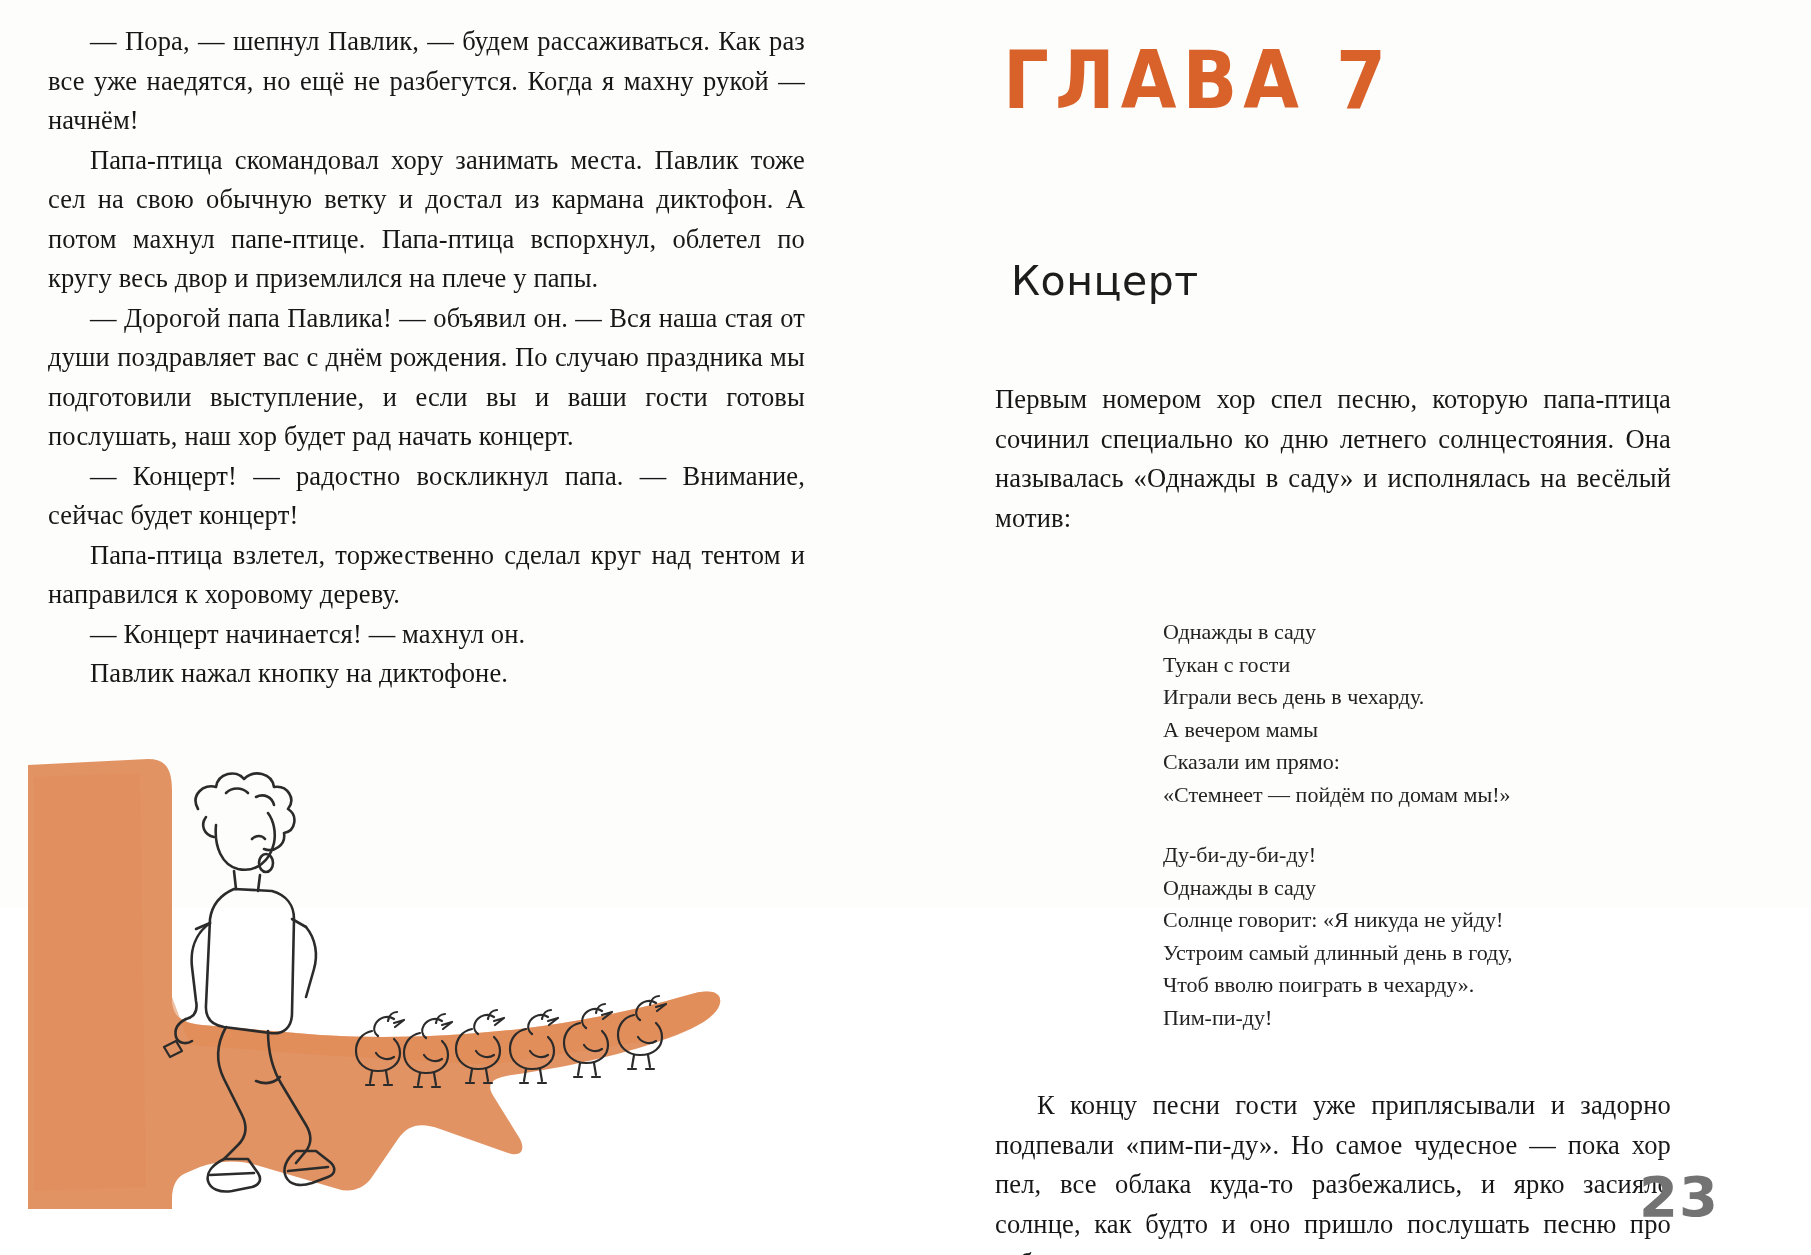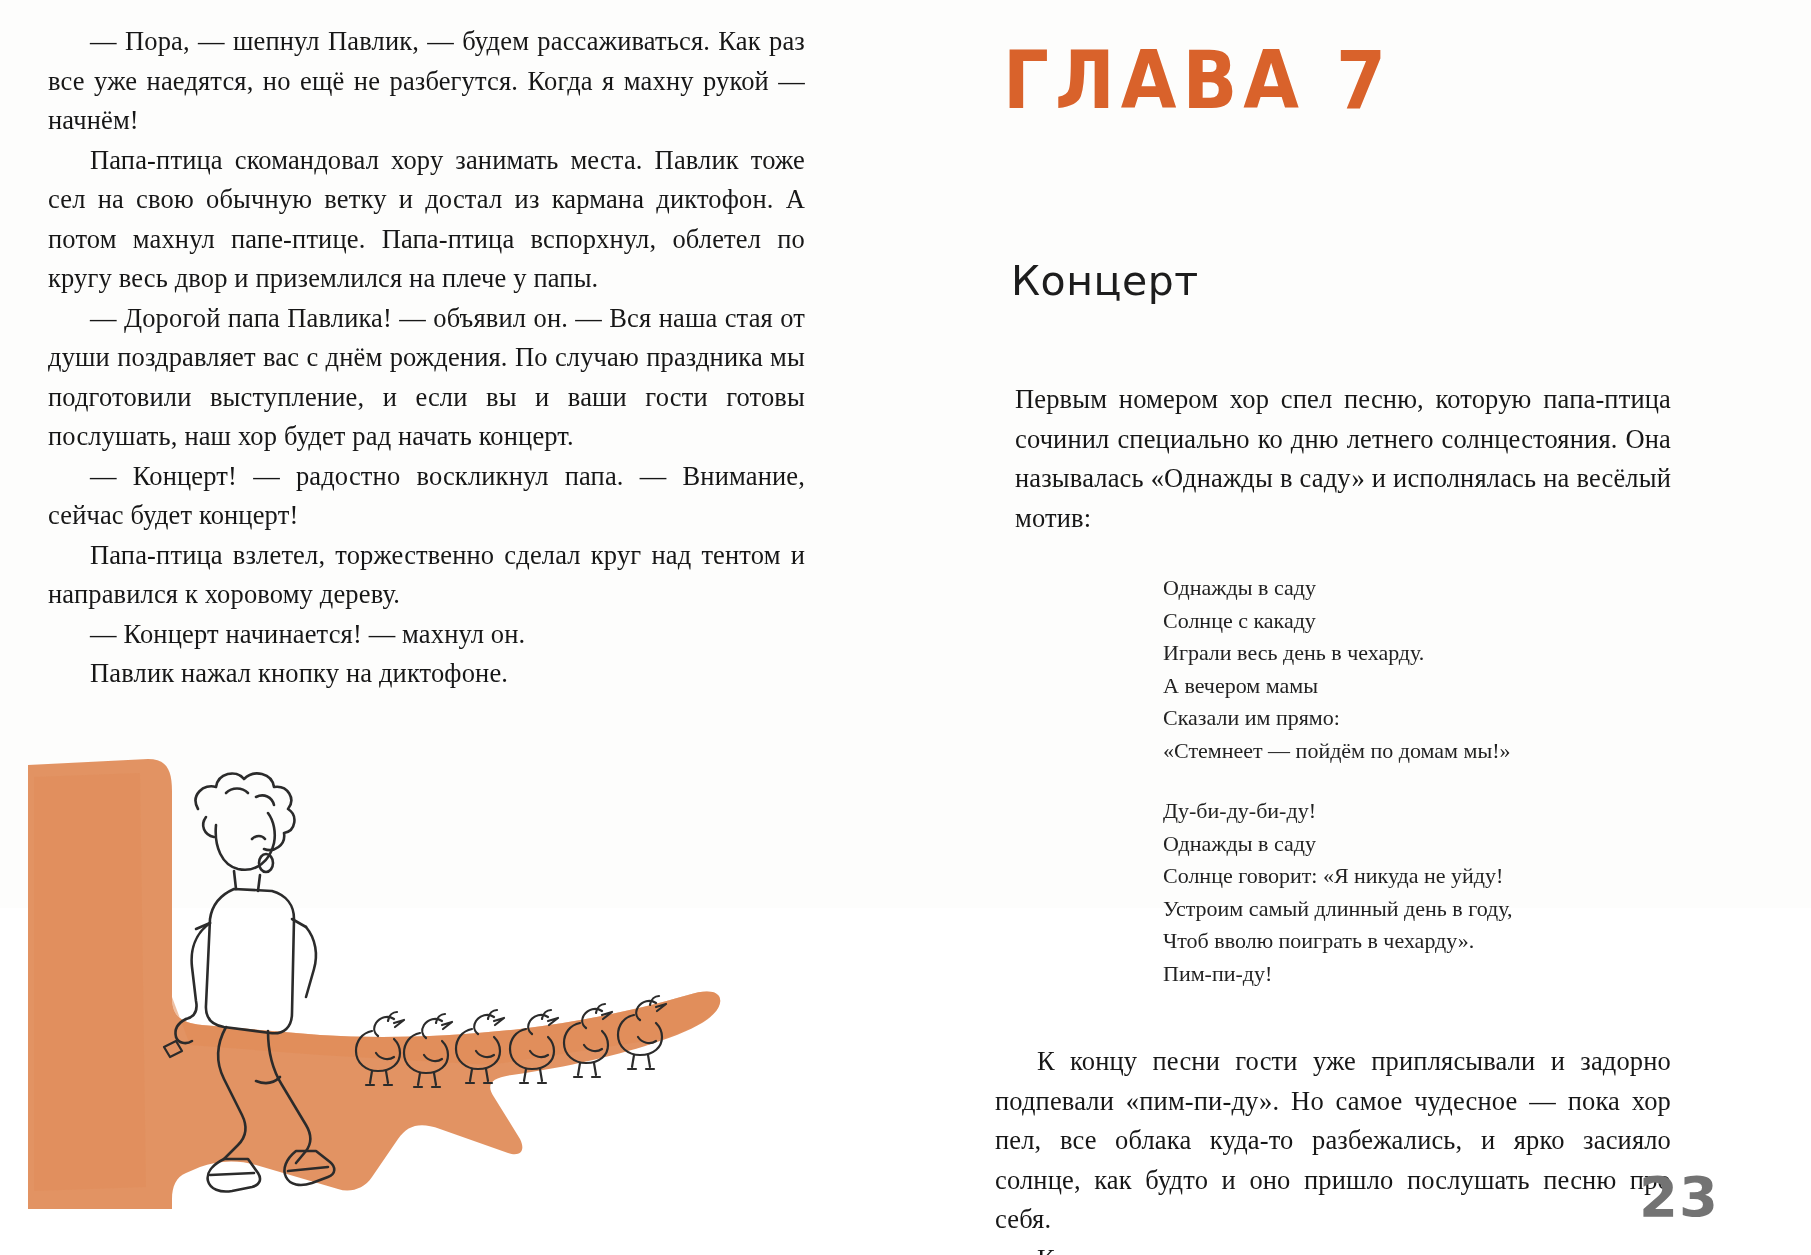--- a/index.html
+++ b/index.html
@@ -45,21 +45,20 @@
     color: #171717;
     letter-spacing: 0.15px;
   }
   .body-text p {
     margin: 0;
     text-indent: 42px;
     hyphens: manual;
   }
   .body-text p.noindent {
     text-indent: 0;
-    margin-left: 20px;
   }
 
   
   .chapter-title {
     font-family: "DejaVu Sans", sans-serif;
     font-weight: bold;
     font-size: 72px;
     line-height: 74px;
     letter-spacing: 6px;
     color: #d9622b;
@@ -80,20 +79,21 @@
     letter-spacing: 0.5px;
   }
 
   
   .verse-block {
     font-family: "Liberation Serif", "DejaVu Serif", serif;
     font-size: 22px;
     line-height: 32.5px;
     color: #222;
     margin-left: 168px;
+    margin-top: 44px;
   }
   .verse-stanza {
     margin: 0 0 28px 0;
   }
   .verse-line {
     white-space: nowrap;
   }
 
   
   .page-number {
@@ -307,21 +307,21 @@
 
     <div class="body-text">
       <p class="noindent">Первым номером хор спел песню, которую папа-птица сочинил специально ко дню летнего солнцестояния. Она называлась «Однажды в саду» и исполнялась на весёлый мотив:</p>
     </div>
 
     <div class="spacer-xs"></div>
 
     <div class="verse-block">
       <div class="verse-stanza">
         <div class="verse-line">Однажды в саду</div>
-        <div class="verse-line">Солнце с какаду</div>
+        <div class="verse-line">Тукан с гости</div>
         <div class="verse-line">Играли весь день в чехарду.</div>
         <div class="verse-line">А вечером мамы</div>
         <div class="verse-line">Сказали им прямо:</div>
         <div class="verse-line">«Стемнеет — пойдём по домам мы!»</div>
       </div>
       <div class="verse-stanza">
         <div class="verse-line">Ду-би-ду-би-ду!</div>
         <div class="verse-line">Однажды в саду</div>
         <div class="verse-line">Солнце говорит: «Я никуда не уйду!</div>
         <div class="verse-line">Устроим самый длинный день в году,</div>

